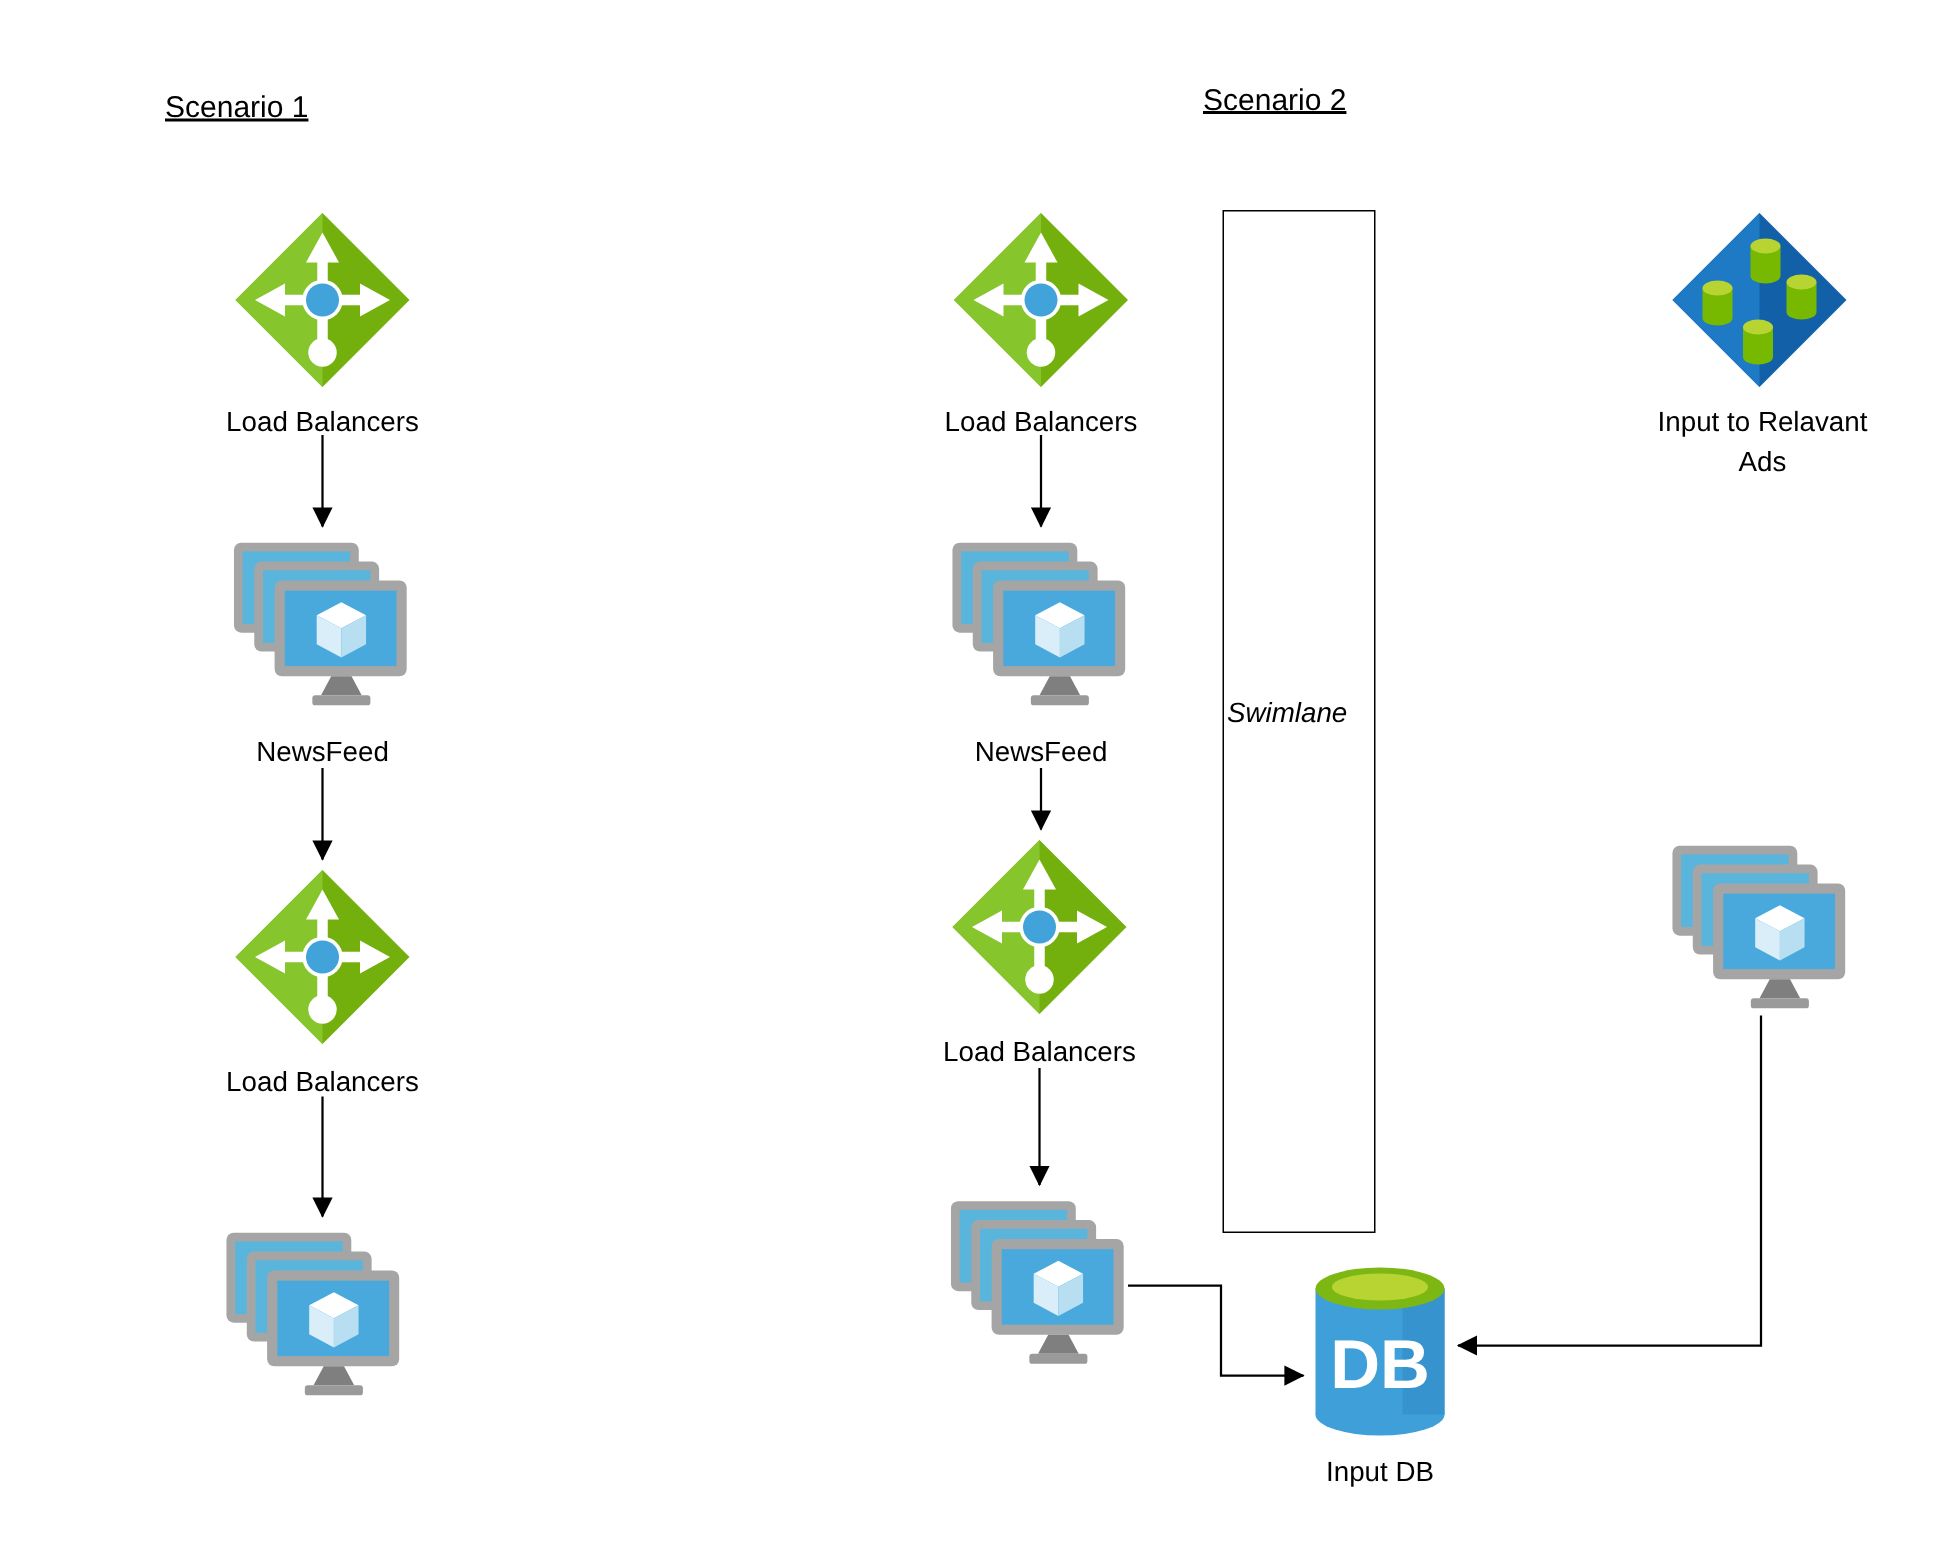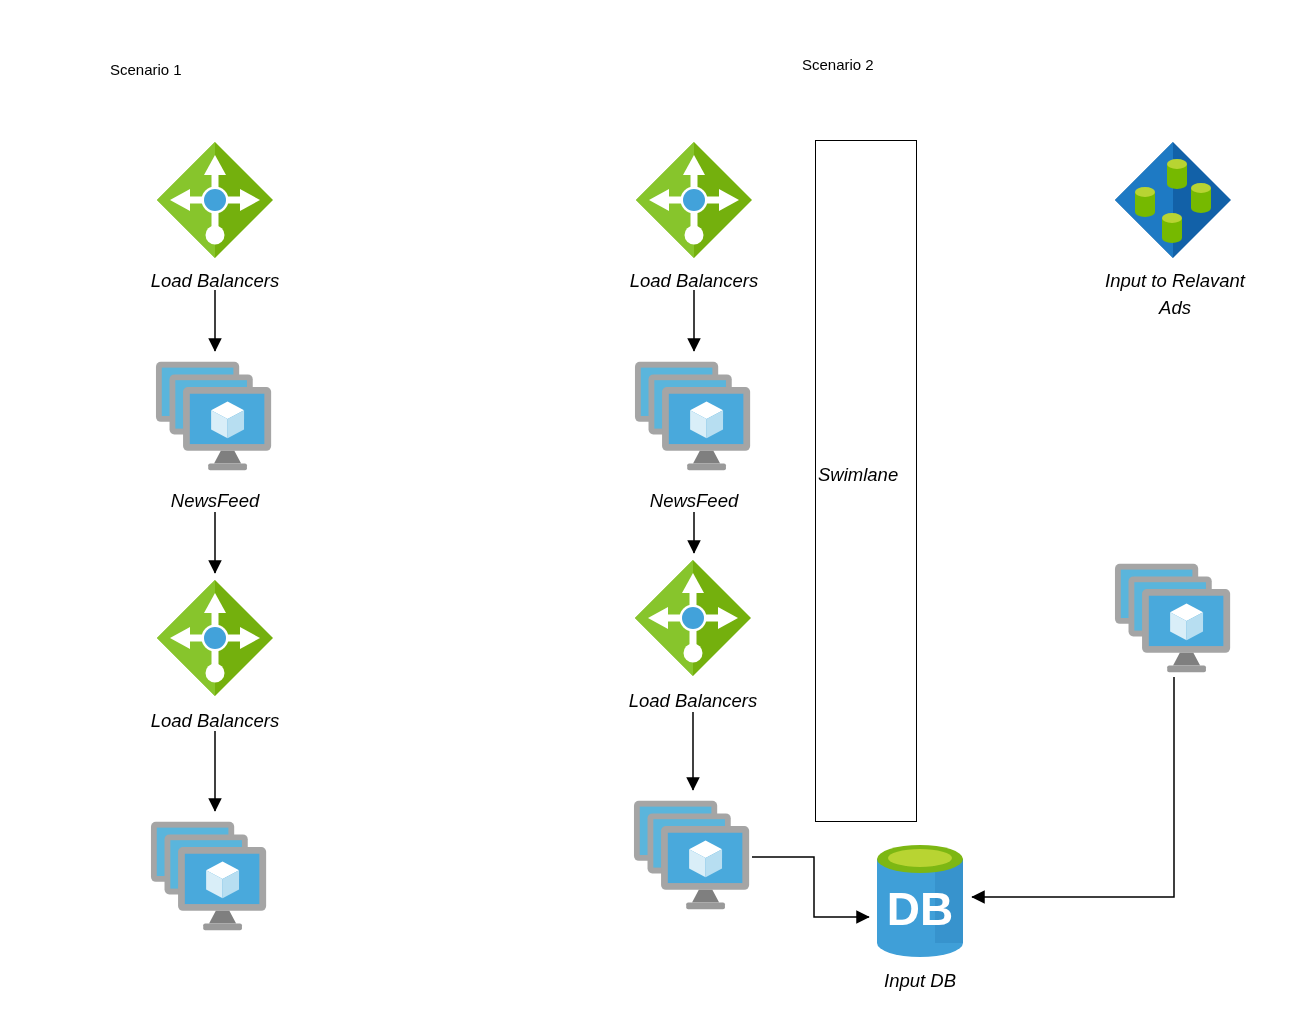--- a/index.html
+++ b/index.html
@@ -11,31 +11,31 @@
   }
   .canvas {
     position: relative;
     width: 1305px; height: 1030px;
     background: #ffffff;
     overflow: hidden;
   }
   .abs { position: absolute; }
   .title {
     position: absolute;
-    font-size: 15px;
+    font-size: 20px;
     white-space: nowrap;
     color: #000;
+    text-decoration: underline;
   }
   .label {
     position: absolute;
     font-size: 18.5px;
     line-height: 27px;
     text-align: center;
     color: #000;
-    font-style: italic;
   }
   .swimlane {
     position: absolute;
     left: 815px; top: 140px;
     width: 100px; height: 680px;
     border: 1.4px solid #000;
     background: transparent;
   }
   .swimlane-label {
     position: absolute;

